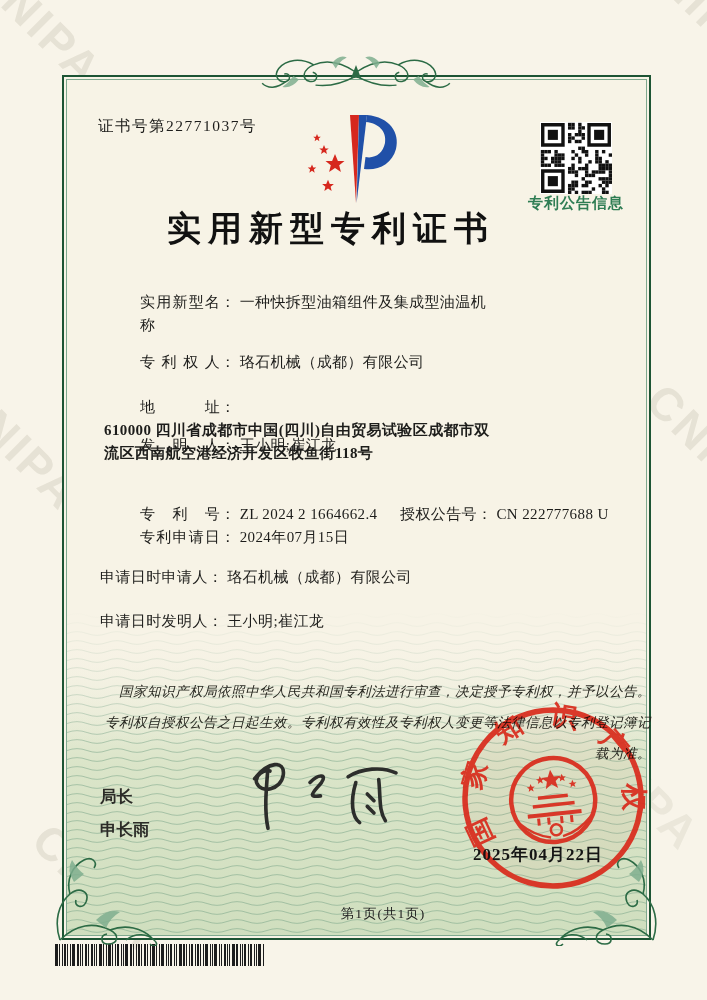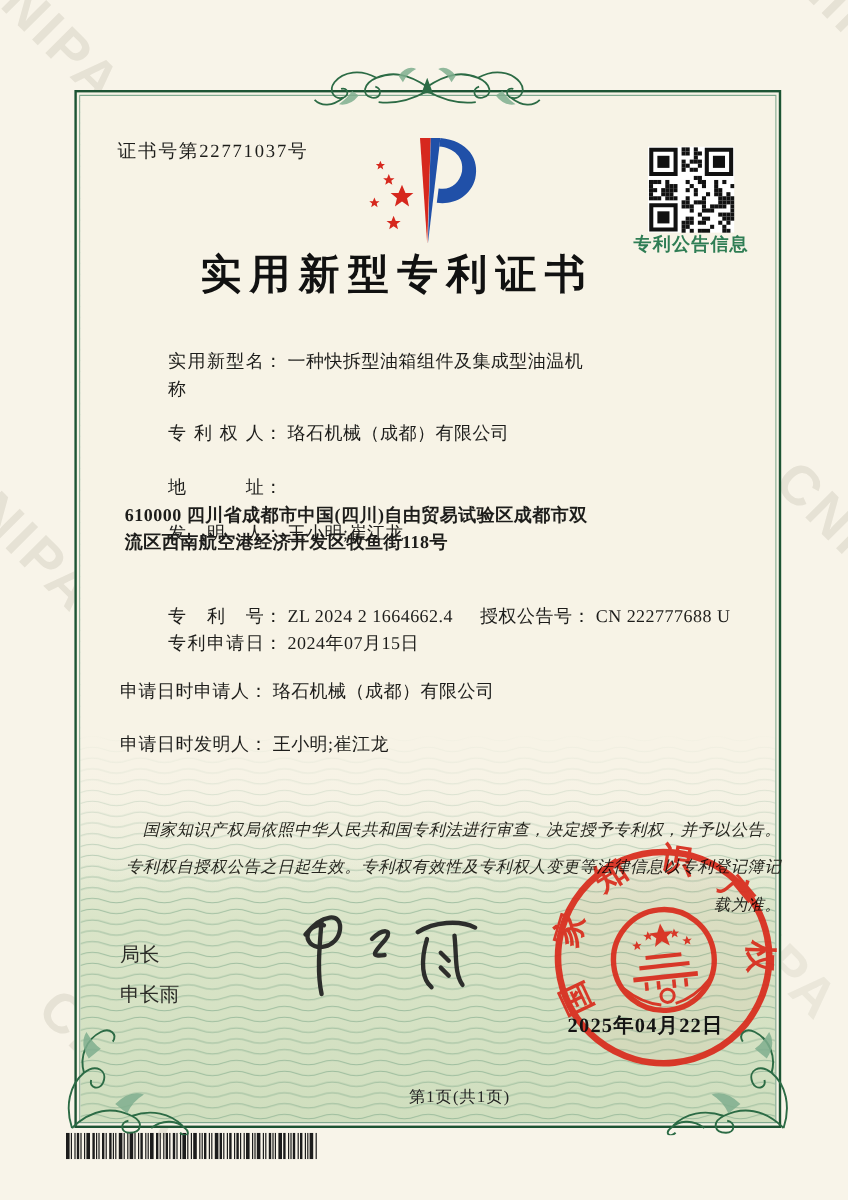--- a/index.html
+++ b/index.html
@@ -59,21 +59,21 @@
   .rcol{position:absolute;left:300px;top:0;white-space:nowrap;text-decoration:underline;}
   .r1{top:291px;} .r2{top:351px;} .r3{top:396px;} .r4{top:434px;}
   .r5{top:503px;} .r6{top:526px;} .r7{top:566px;} .r8{top:610px;}
   .declaration{
     position:absolute;left:82px;top:676px;width:549px;text-align:right;
     font-size:13.5px;font-style:italic;line-height:31px;color:#26261f;letter-spacing:0.5px;margin-left:20px;
   }
   .signer{
     position:absolute;left:100px;top:780px;
     font-family:"Liberation Sans","DejaVu Sans",sans-serif;
-    font-weight:normal;font-size:16.5px;color:#2c2c28;line-height:33px;z-index:3;
+    font-weight:bold;font-size:16.5px;color:#2c2c28;line-height:33px;z-index:3;
   }
   .signature{position:absolute;left:205px;top:746px;width:210px;height:95px;z-index:3;}
   .sealsvg{position:absolute;left:455px;top:700px;width:196px;height:196px;z-index:3;mix-blend-mode:multiply;}
   .sealdate{
     position:absolute;left:442px;top:843px;width:192px;text-align:center;z-index:4;
     font-size:17px;font-weight:bold;color:#141414;letter-spacing:1px;
   }
   .footer{
     position:absolute;left:62px;top:905px;width:642px;text-align:center;
     font-size:13.5px;color:#222;z-index:2;letter-spacing:1px;

